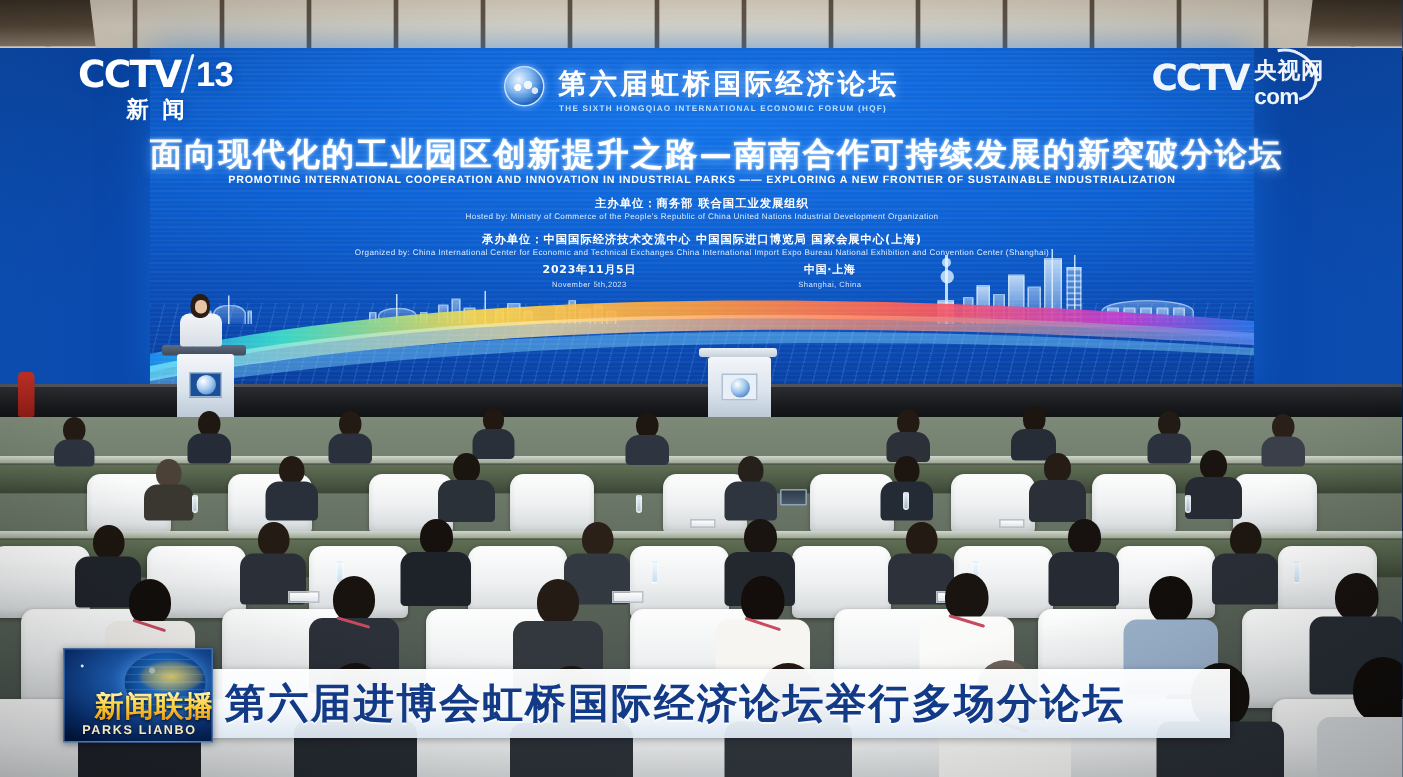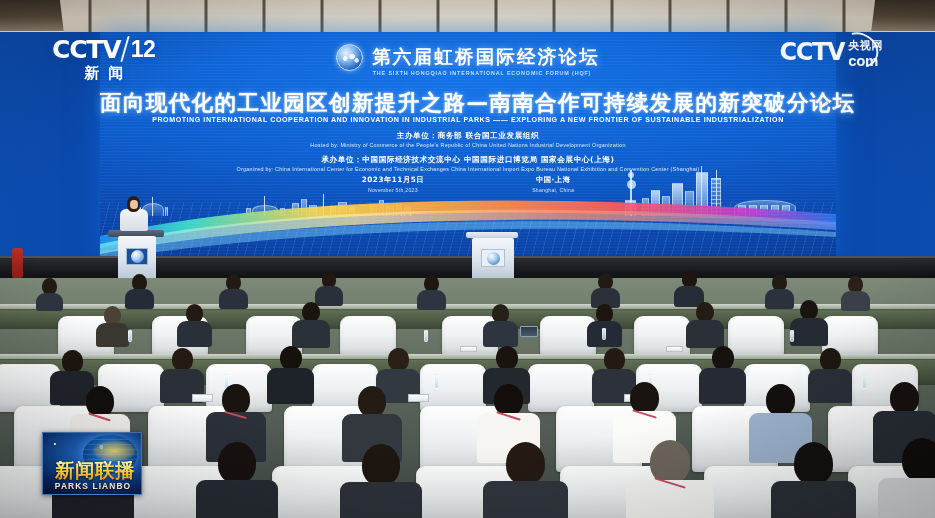--- a/index.html
+++ b/index.html
@@ -294,21 +294,21 @@
     position:absolute; right:52px; top:40px; z-index:40;
     display:flex; align-items:flex-start; gap:3px;
   }
   .wm-cctv {
     font-family:"DejaVu Sans","Liberation Sans",sans-serif;
     font-size:24px; font-weight:bold; color:rgba(255,255,255,0.94);
     letter-spacing:-1.4px; line-height:1;
   }
   .wm-right { margin-left:1px; }
   .wm-cn {
-    color:rgba(255,255,255,0.94); font-size:11px; font-weight:bold;
+    color:rgba(255,255,255,0.94); font-size:15px; font-weight:bold;
     letter-spacing:0.6px; line-height:1;
     font-family:"DejaVu Sans","Liberation Sans",sans-serif;
   }
   .wm-com {
     color:rgba(255,255,255,0.94); font-size:15px; font-weight:bold;
     letter-spacing:-0.4px; line-height:1; margin-top:2px;
   }
   .wm-arc {
     position:absolute; right:56px; top:33px; width:40px; height:34px;
     border:2.4px solid rgba(255,255,255,0.9);
@@ -356,21 +356,21 @@
   }
   .stars {
     position:absolute; inset:0;
     background:
       radial-gradient(circle at 12% 18%, rgba(255,255,255,0.85) 0 0.8px, transparent 1.2px),
       radial-gradient(circle at 26% 62%, rgba(255,255,255,0.55) 0 0.7px, transparent 1.1px),
       radial-gradient(circle at 88% 72%, rgba(255,255,255,0.6) 0 0.7px, transparent 1.1px),
       radial-gradient(circle at 70% 12%, rgba(255,255,255,0.5) 0 0.6px, transparent 1px);
   }
   .xwlb-cn {
-    position:absolute; left:4px; bottom:14px; width:96px; text-align:center;
+    position:absolute; left:4px; bottom:14px; width:96px; text-align:right;
     font-family:"DejaVu Sans","Liberation Sans",sans-serif;
     font-size:19.5px; font-weight:bold; letter-spacing:0.5px; line-height:1;
     color:#ffd84a;
     background:linear-gradient(180deg,#fff3b0 0%,#ffd23c 48%,#e89a14 100%);
     -webkit-background-clip:text; background-clip:text;
     -webkit-text-fill-color:transparent;
     filter:drop-shadow(0 1px 1px rgba(0,0,0,0.65));
   }
   .xwlb-en {
     position:absolute; left:0; bottom:3px; width:100px; text-align:center;
@@ -744,34 +744,37 @@
       <div class="p-body" style="left:-24px; top:40px; width:88px; height:62px; background:#d8dce0;"></div>
     </div>
   </div>
 
   <div class="vignette"></div>
 
   <div class="cctv-bug">
     <div class="cctv-row">
       <span class="cctv-word">CCTV</span>
       <span class="cctv-slash"></span>
-      <span class="cctv-13">12</span>
+      <span class="cctv-13">13</span>
     </div>
     <div class="cctv-sub">新闻</div>
   </div>
 
   <div class="wm-arc"></div>
   <div class="wm">
     <span class="wm-cctv">CCTV</span>
     <span class="wm-right">
       <div class="wm-cn">央视网</div>
       <div class="wm-com">com</div>
     </span>
   </div>
 
+  <div class="lower-third">
+    <span class="lt-text">第六届进博会虹桥国际经济论坛举行多场分论坛</span>
+  </div>
 
   <div class="xwlb">
     <div class="stars"></div>
     <div class="globe-art"></div>
     <div class="xwlb-cn">新闻联播</div>
     <div class="xwlb-en">PARKS  LIANBO</div>
   </div>
 
 </div>
 

